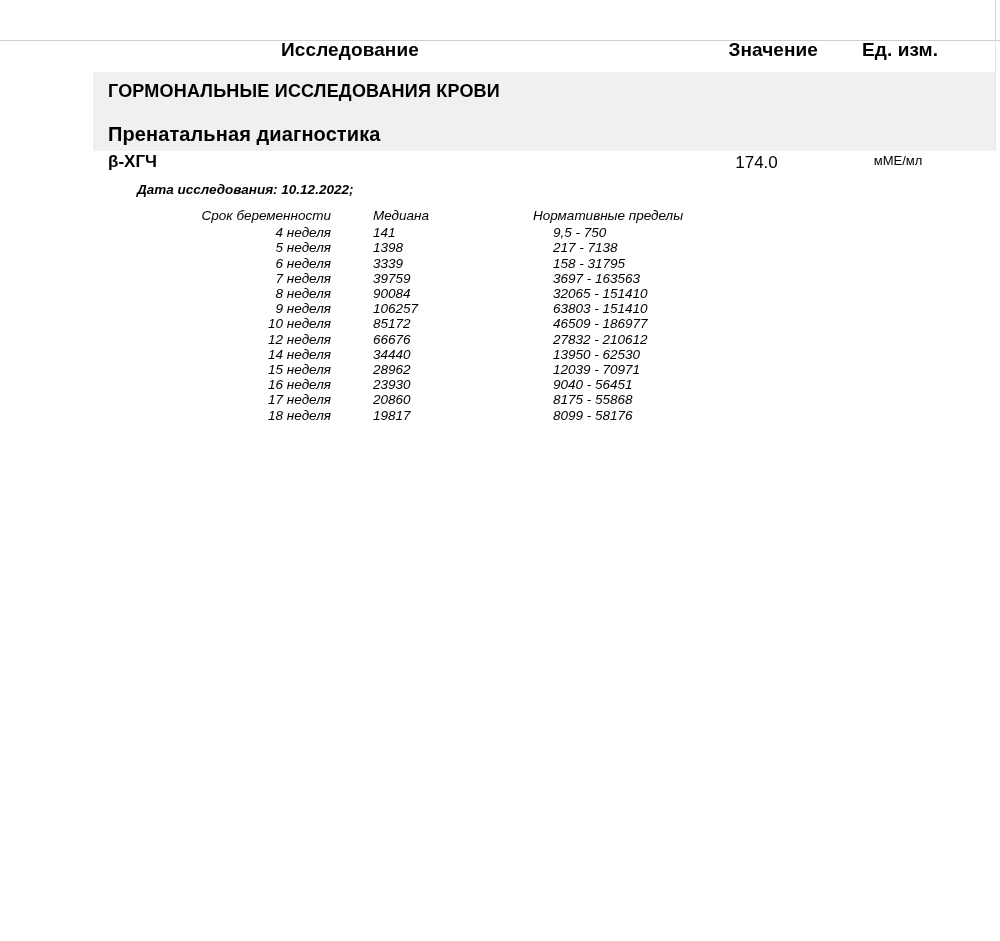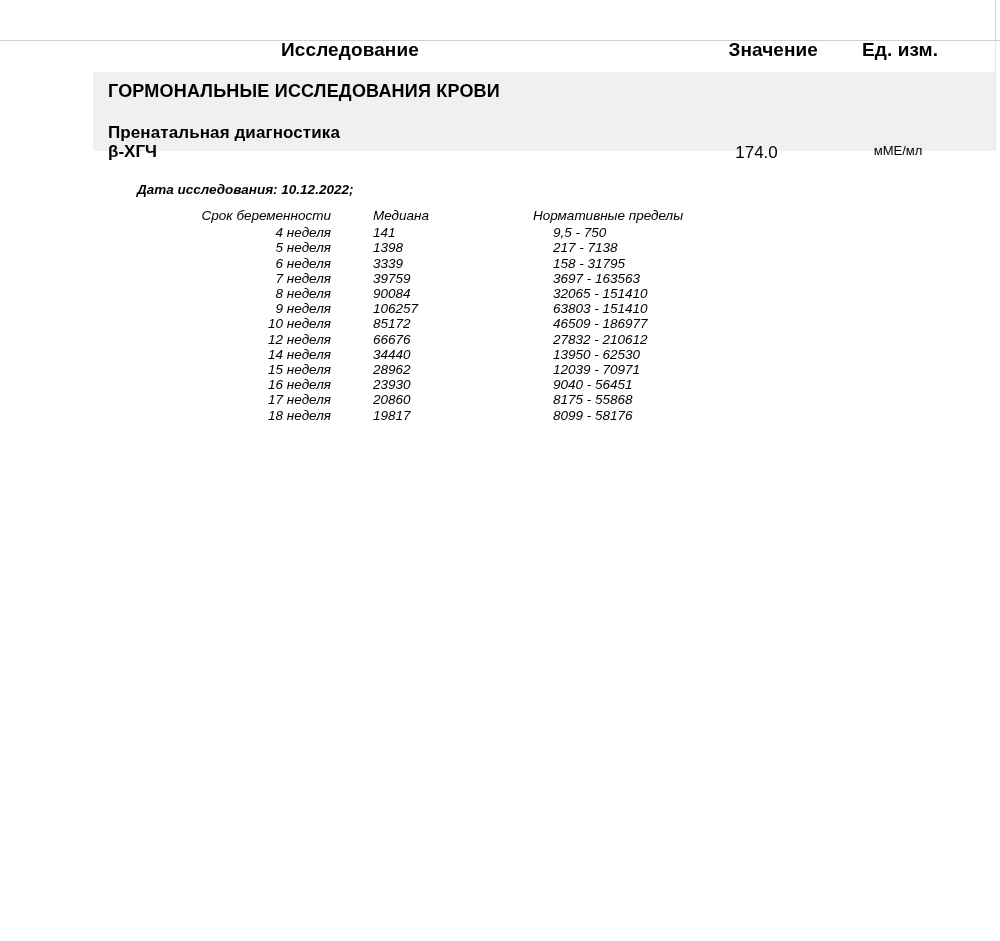--- a/index.html
+++ b/index.html
@@ -88,30 +88,30 @@
     left: 108px;
     font-size: 18px;
     font-weight: bold;
     letter-spacing: 0.2px;
     white-space: nowrap;
   }
   .group-subtitle {
     position: absolute;
     top: 123px;
     left: 108px;
-    font-size: 17px;
+    font-size: 20px;
     font-weight: bold;
     letter-spacing: 0.1px;
     white-space: nowrap;
   }
 
   
   .analyte-row {
     position: absolute;
-    top: 142px;
+    top: 152px;
     left: 0;
     width: 800px;
     height: 26px;
   }
   .analyte-name {
     position: absolute;
     left: 108px;
     top: 0;
     font-size: 17px;
     font-weight: bold;

